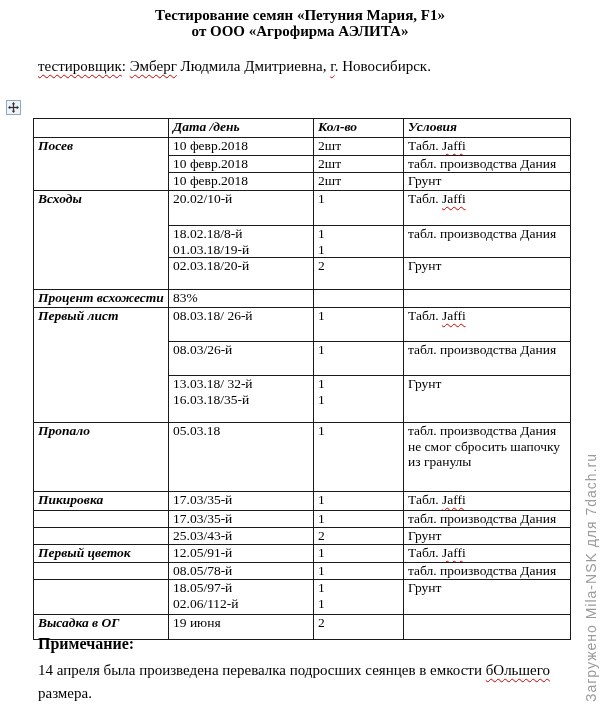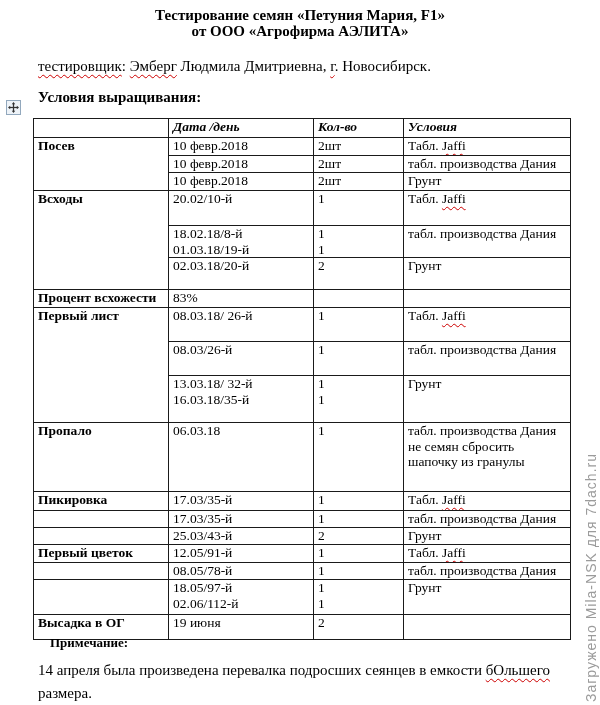--- a/index.html
+++ b/index.html
@@ -25,44 +25,43 @@
     cursor:move;
   }
   table.cond{
     position:absolute;top:118px;left:33px;border-collapse:collapse;table-layout:fixed;
     font-size:13.5px;line-height:15.5px;
   }
   table.cond td{
     border:1px solid #1a1a1a;padding:0 4px;vertical-align:top;
     white-space:pre-line;overflow:hidden;
   }
-  table.cond td.lbl{font-weight:bold;}
+  table.cond td.lbl{font-weight:bold;font-style:italic;}
   table.cond td.hdr{font-weight:bold;font-style:italic;}
-  .note-heading{position:absolute;top:635px;left:38px;font-size:13px;font-weight:bold;margin-left:12px;}
+  .note-heading{position:absolute;top:635px;left:38px;font-size:16px;font-weight:bold;}
   .note{position:absolute;top:659px;left:38px;width:545px;font-size:15px;line-height:23px;}
   .watermark{
     position:absolute;right:1px;bottom:3px;
     writing-mode:vertical-rl;transform:rotate(180deg);
     color:#9b9b9b;font-family:"Liberation Sans", sans-serif;
     font-size:14px;letter-spacing:1px;white-space:nowrap;
   }
 </style>
 </head>
 <body>
 
 <div class="page">
 
   <div class="title-block">
     <div>Тестирование семян «Петуния Мария, F1»</div>
     <div>от ООО «Агрофирма АЭЛИТА»</div>
   </div>
 
   <div class="tester"><span class="sq">тестировщик</span><span>: </span><span class="sq">Эмберг</span><span> Людмила Дмитриевна, </span><span class="sq">г</span><span>. Новосибирск.</span></div>
 
-  <div class="section-heading">Условия выращивания:</div>
 
   <div class="handle">
     <span style="display:flex">
       <svg width="11" height="11" viewBox="0 0 14 14">
         <line x1="7" y1="2" x2="7" y2="12" stroke="#333" stroke-width="1.6"></line>
         <line x1="2" y1="7" x2="12" y2="7" stroke="#333" stroke-width="1.6"></line>
         <path d="M7 0 L9.2 2.8 L4.8 2.8 Z" fill="#333"></path>
         <path d="M7 14 L9.2 11.2 L4.8 11.2 Z" fill="#333"></path>
         <path d="M0 7 L2.8 4.8 L2.8 9.2 Z" fill="#333"></path>
         <path d="M14 7 L11.2 4.8 L11.2 9.2 Z" fill="#333"></path>
@@ -137,23 +136,23 @@
     </tr>
     <tr style="height:47px">
       <td>13.03.18/ 32-й
 16.03.18/35-й</td>
       <td>1
 1</td>
       <td>Грунт</td>
     </tr>
     <tr style="height:69px">
       <td class="lbl">Пропало</td>
-      <td>06.03.18</td>
-      <td>1</td>
-      <td>табл. производства Дания не семян сбросить шапочку из гранулы</td>
+      <td>05.03.18</td>
+      <td>1</td>
+      <td>табл. производства Дания не смог сбросить шапочку из гранулы</td>
     </tr>
     <tr style="height:19px">
       <td class="lbl">Пикировка</td>
       <td>17.03/35-й</td>
       <td>1</td>
       <td><span>Табл. </span><span class="sq">Jaffi</span></td>
     </tr>
     <tr style="height:17px">
       <td></td>
       <td>17.03/35-й</td>

